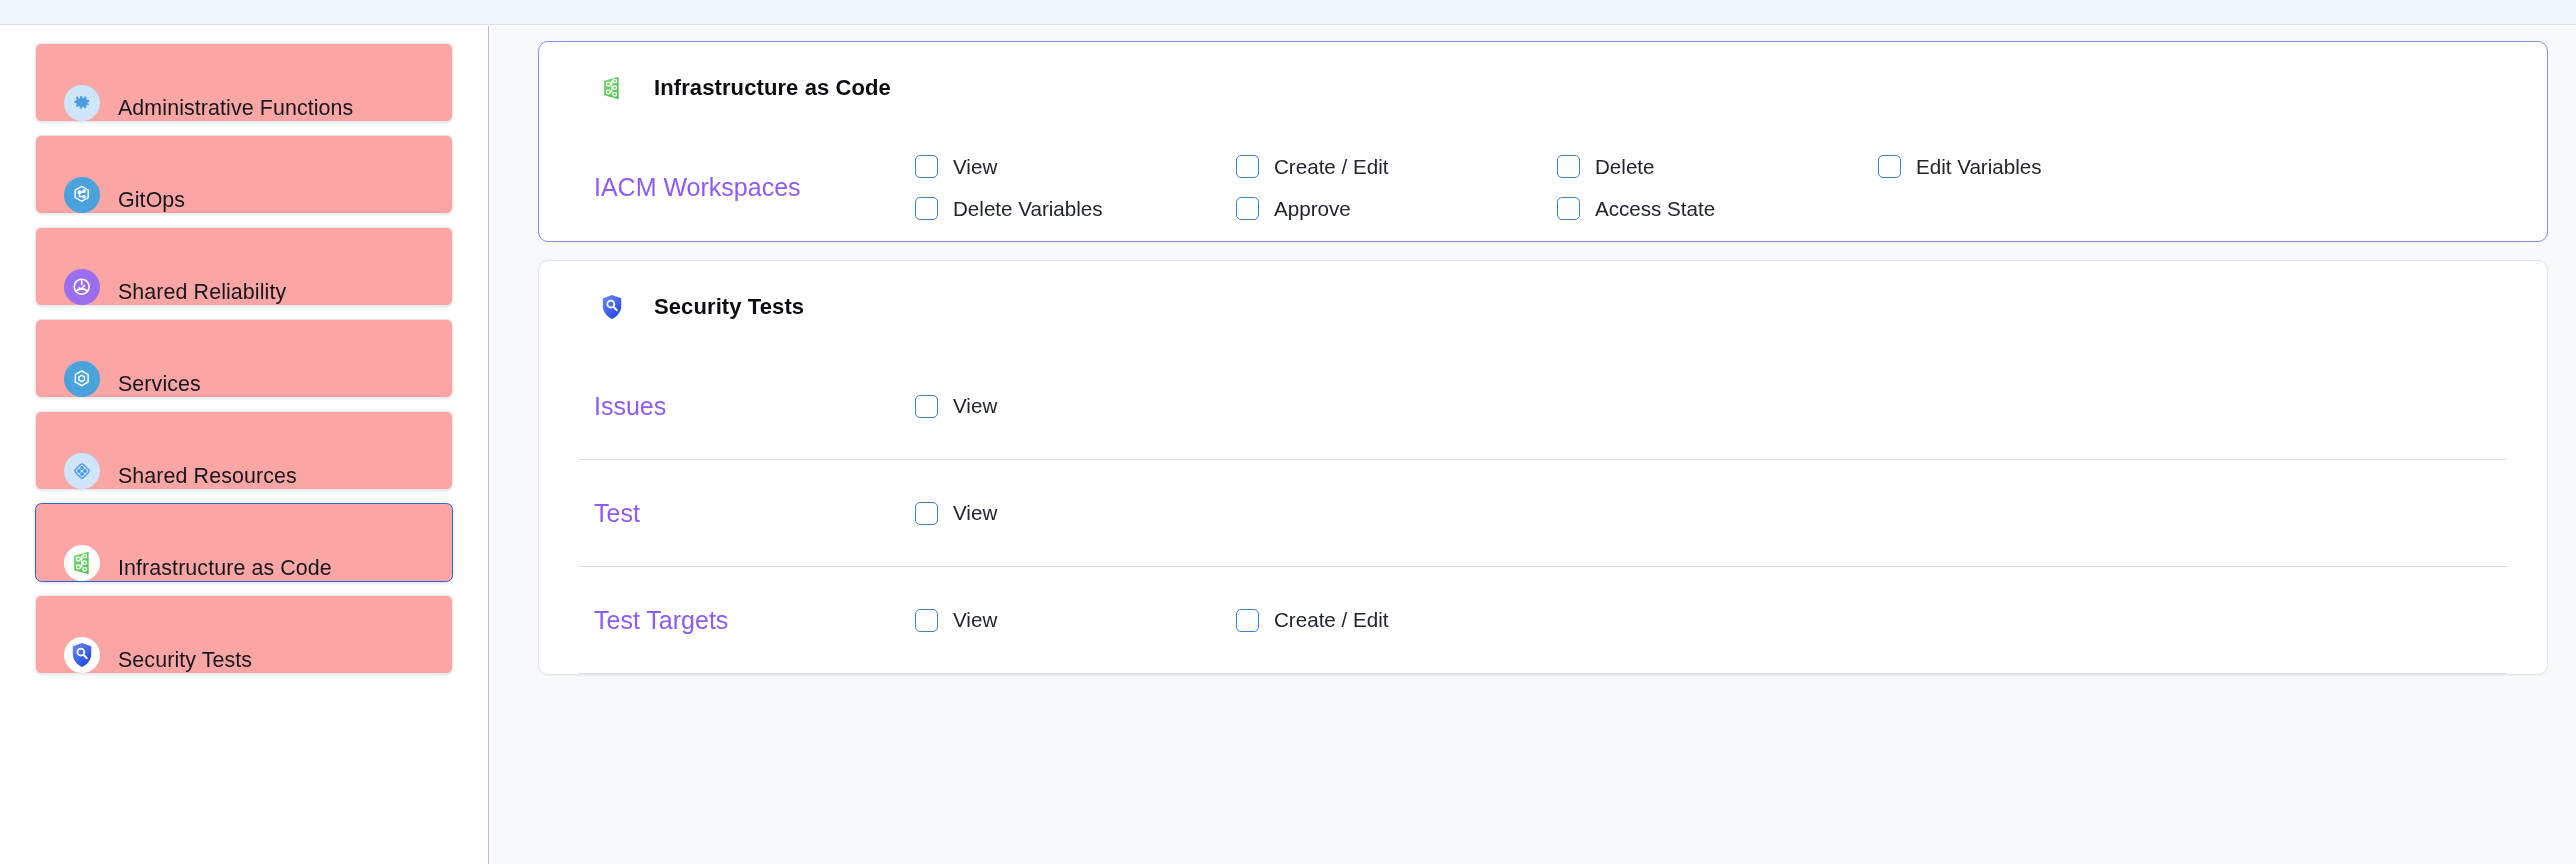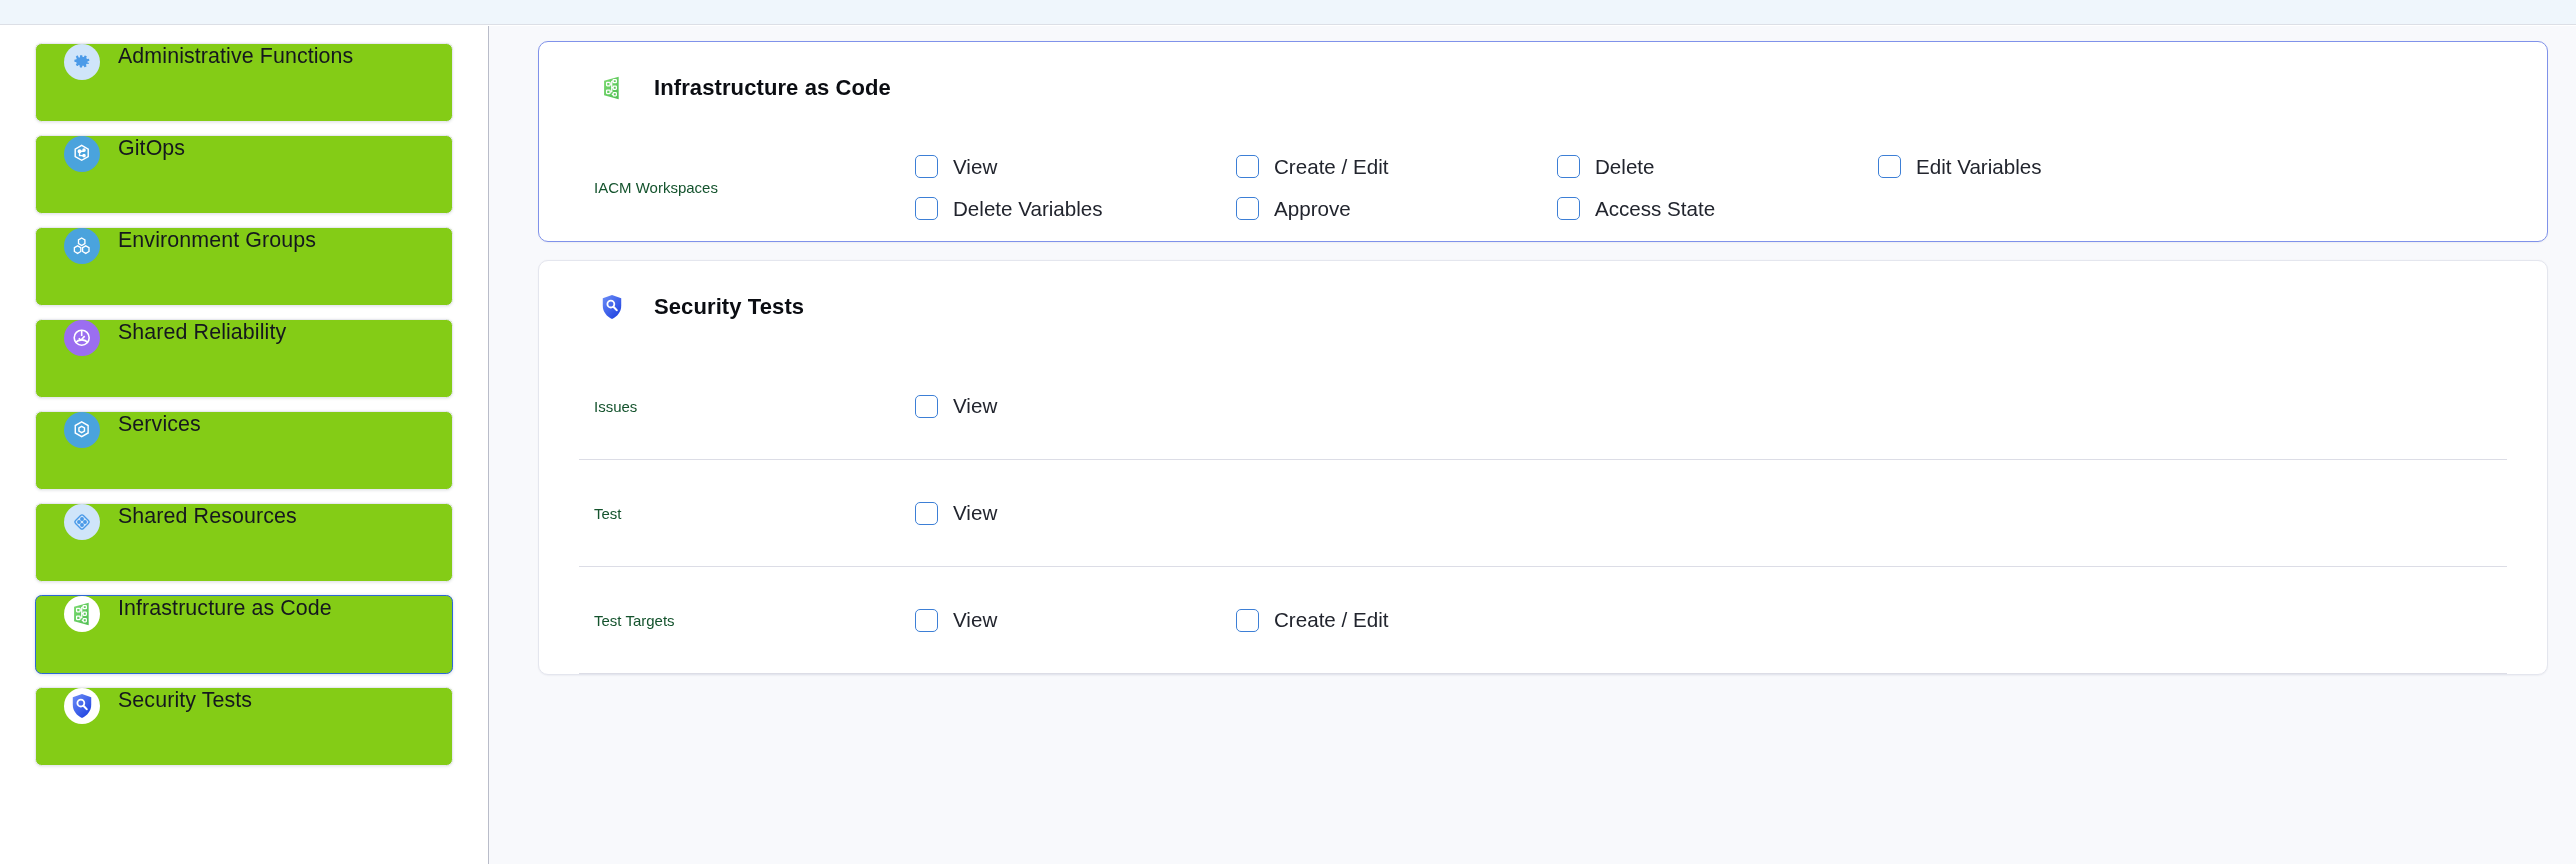--- a/index.html
+++ b/index.html
@@ -30,23 +30,23 @@
   .sidebar {
     width: 489px; height: 100%;
     background: #ffffff;
     border-right: 1.6px solid #b9bcc9;
     padding: 16.5px 35px 0 35px;
     overflow: hidden;
     position: relative;
   }
   .side-item {
     position: relative;
-    display: flex; align-items: flex-start;
+    display: flex; align-items: flex-end;
     height: 79px;
-    background: #84cc16;
+    background: #fca5a5;
     border: 0.8px solid #e8e9ef;
     border-radius: 6.6px;
     margin-bottom: 13px;
     padding-left: 28px;
     box-shadow: 0 0.8px 2.5px rgba(40,45,70,.10);
     cursor: pointer;
   }
   .side-item.selected {
     border: 1.6px solid #2c67d6;
     box-shadow: 0 0.8px 3.3px rgba(40,70,140,.18);
@@ -108,22 +108,22 @@
   .perm-row {
     display: flex;
     align-items: center;
     min-height: 107px;
     padding: 0 0 0 15px;
   }
   .perm-row.bordered { border-bottom: 1.6px solid #dcdde6; }
   .perm-name {
     width: 321px;
     flex: 0 0 321px;
-    font-size: 15px;
-    color: #14532d;
+    font-size: 25px;
+    color: #8b5cf6;
   }
   .perm-grid {
     flex: 1;
     display: grid;
     grid-template-columns: repeat(4, 321px);
     row-gap: 18px;
     align-items: center;
   }
 
   .cb-wrap {
@@ -168,30 +168,20 @@
             <svg xmlns="http://www.w3.org/2000/svg" width="21.4" height="21.4" viewBox="0 0 24 24" fill="none" stroke="#ffffff" stroke-width="1.6">
               <path d="M12 2.6l7.3 4.2v8.4L12 19.4 4.7 15.2V6.8z"></path>
               <circle cx="9.6" cy="9.3" r="1.5" fill="#ffffff"></circle>
               <circle cx="14.6" cy="8" r="1.2" fill="#ffffff"></circle>
               <circle cx="14.6" cy="14.2" r="1.2" fill="#ffffff"></circle>
               <path d="M9.6 10.8v3.4h5"></path>
               <path d="M9.6 9.3h5"></path>
             </svg>
           </span>
           <span class="side-label">GitOps</span>
-        </div>
-        <div class="side-item">
-          <span class="side-icon" style="background: rgb(74, 163, 221);">
-            <svg xmlns="http://www.w3.org/2000/svg" width="21.4" height="21.4" viewBox="0 0 24 24" fill="none" stroke="#ffffff" stroke-width="1.5">
-              <path d="M12 3.4l3.6 2.1v4.2L12 11.8 8.4 9.7V5.5z"></path>
-              <path d="M7.4 12.2L11 14.3v4.2l-3.6 2.1-3.6-2.1v-4.2z"></path>
-              <path d="M16.6 12.2l3.6 2.1v4.2l-3.6 2.1L13 18.5v-4.2z"></path>
-            </svg>
-          </span>
-          <span class="side-label">Environment Groups</span>
         </div>
         <div class="side-item">
           <span class="side-icon" style="background: rgb(155, 110, 240);">
             <svg xmlns="http://www.w3.org/2000/svg" width="21.4" height="21.4" viewBox="0 0 24 24" fill="none" stroke="#ffffff" stroke-width="1.8">
               <circle cx="12" cy="12" r="8.4"></circle>
               <path d="M12 3.6v6.6"></path>
               <path d="M8.8 12.6l2.2 2.2 4.4-4.6"></path>
               <path d="M5 17.8c1.6-2.2 4-3.4 7-3.4s5.4 1.2 7 3.4"></path>
             </svg>
           </span>

